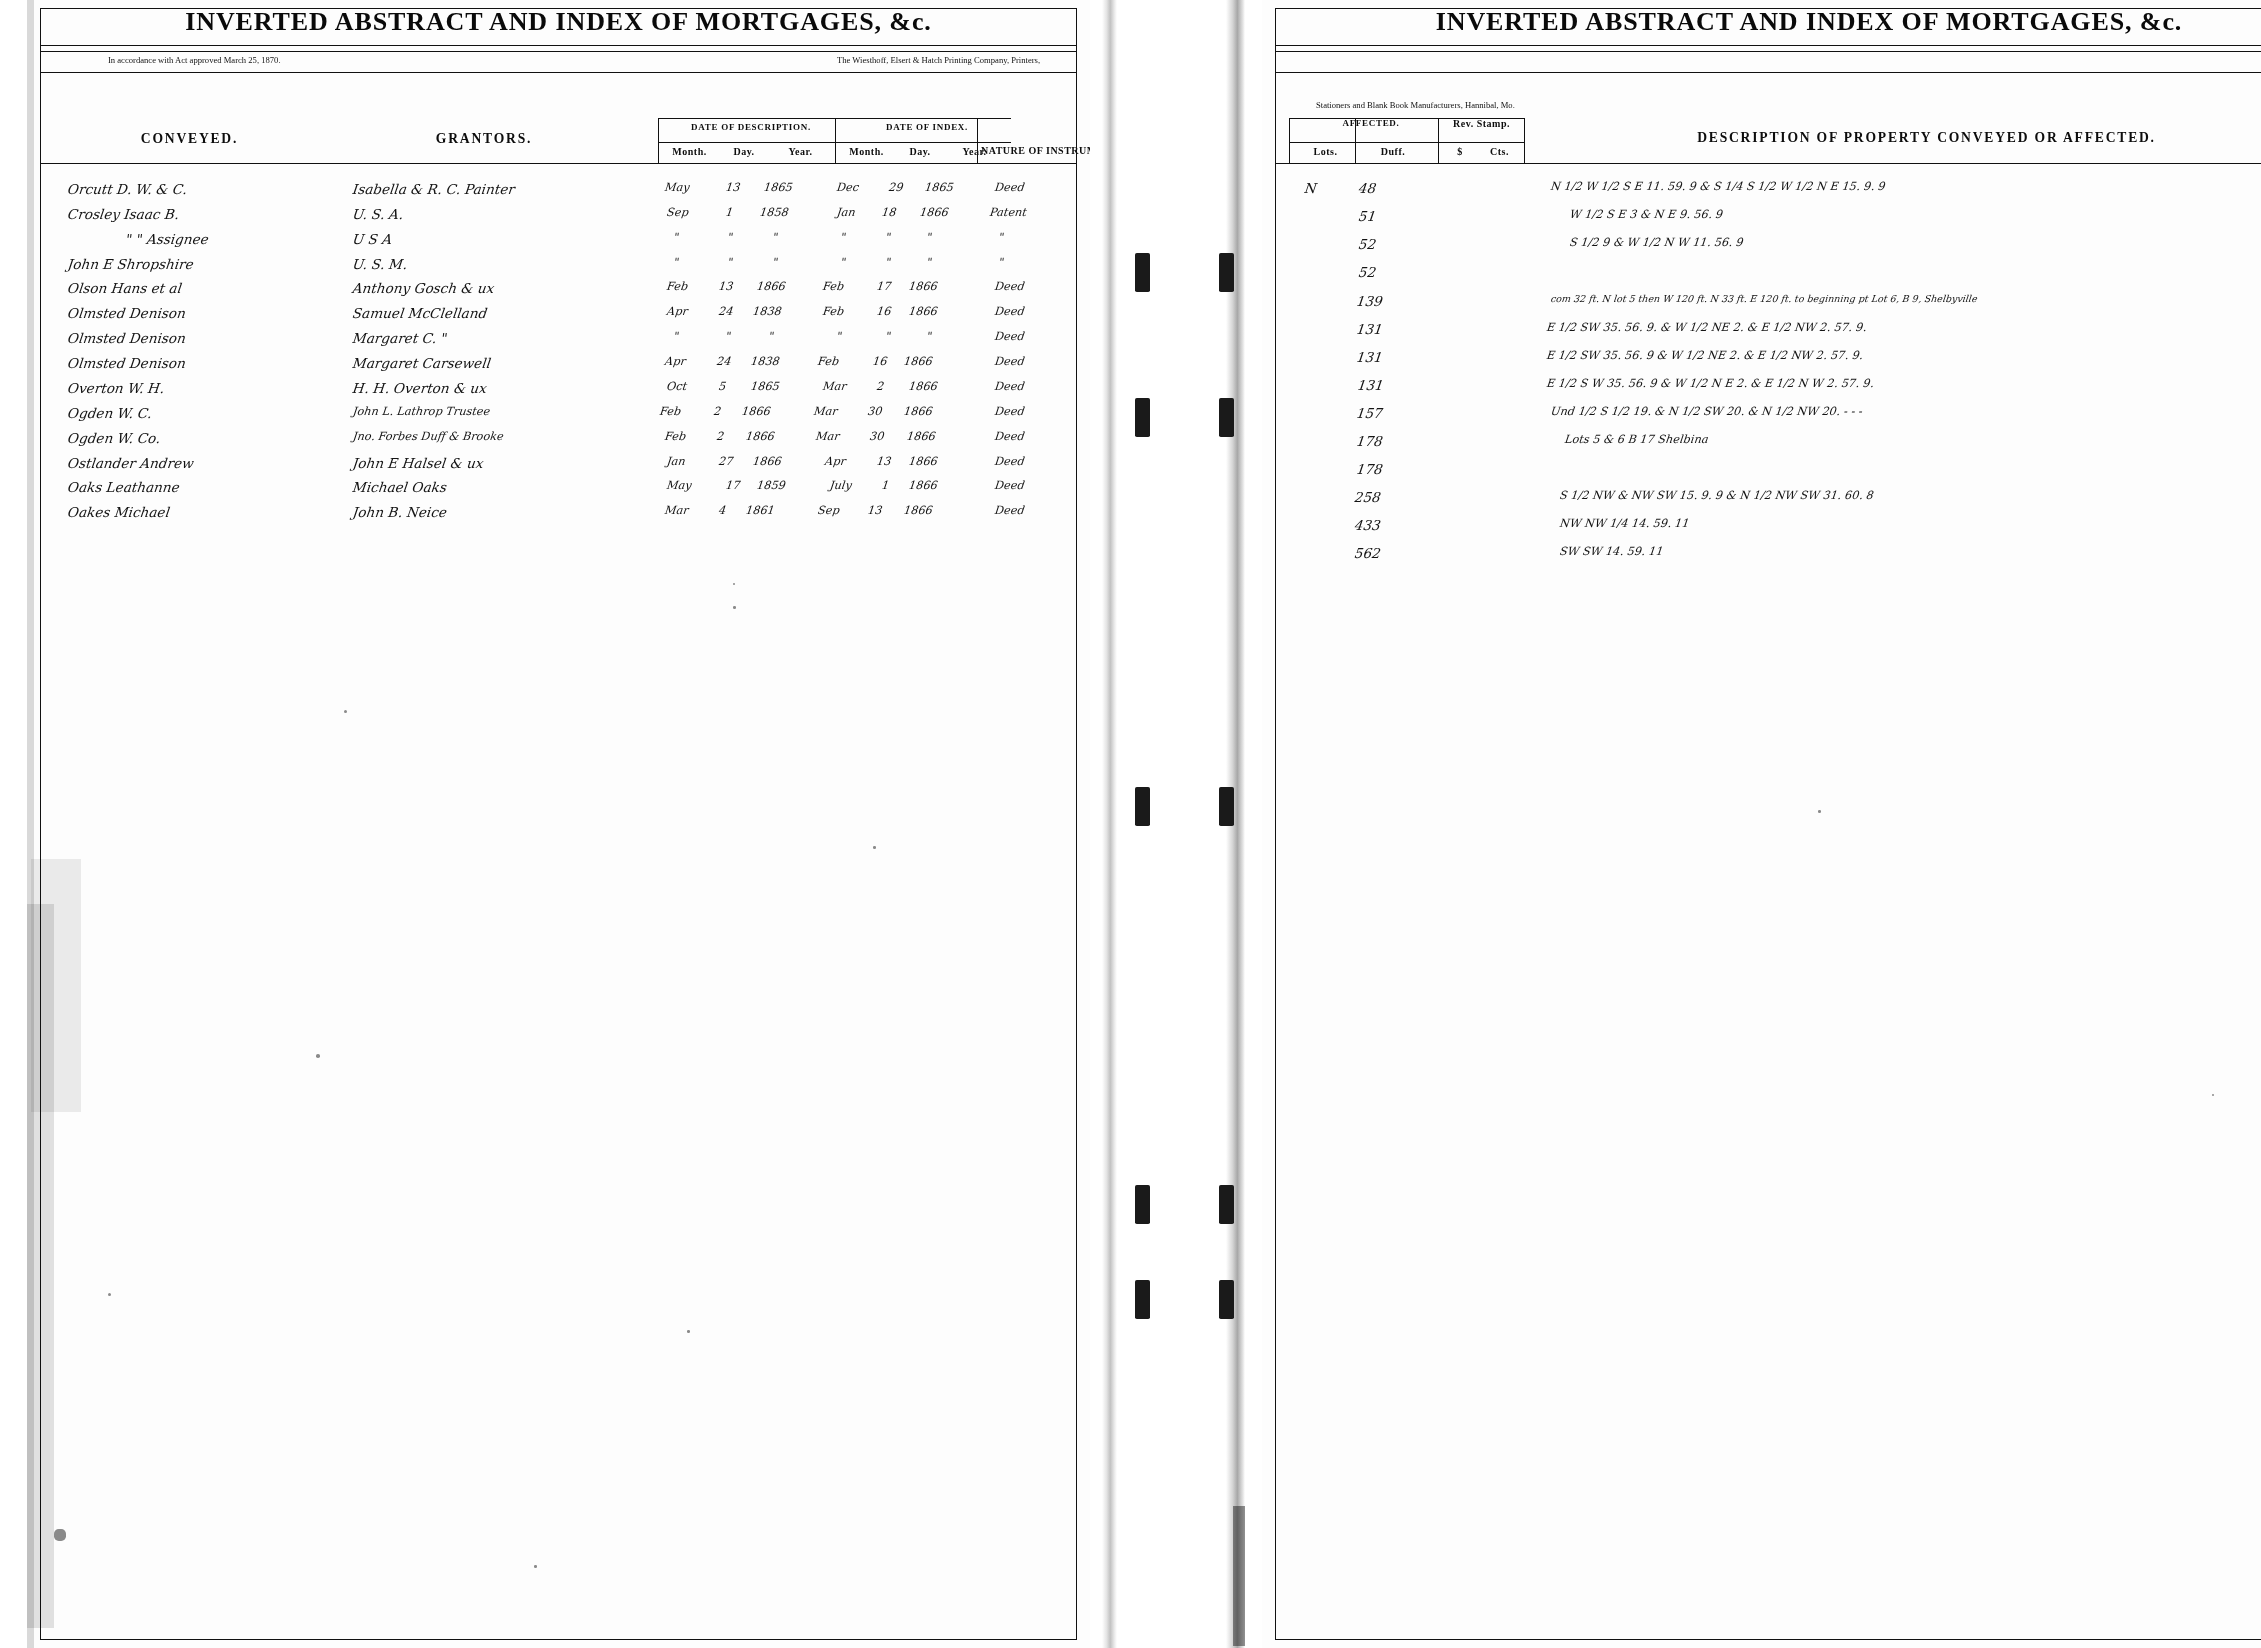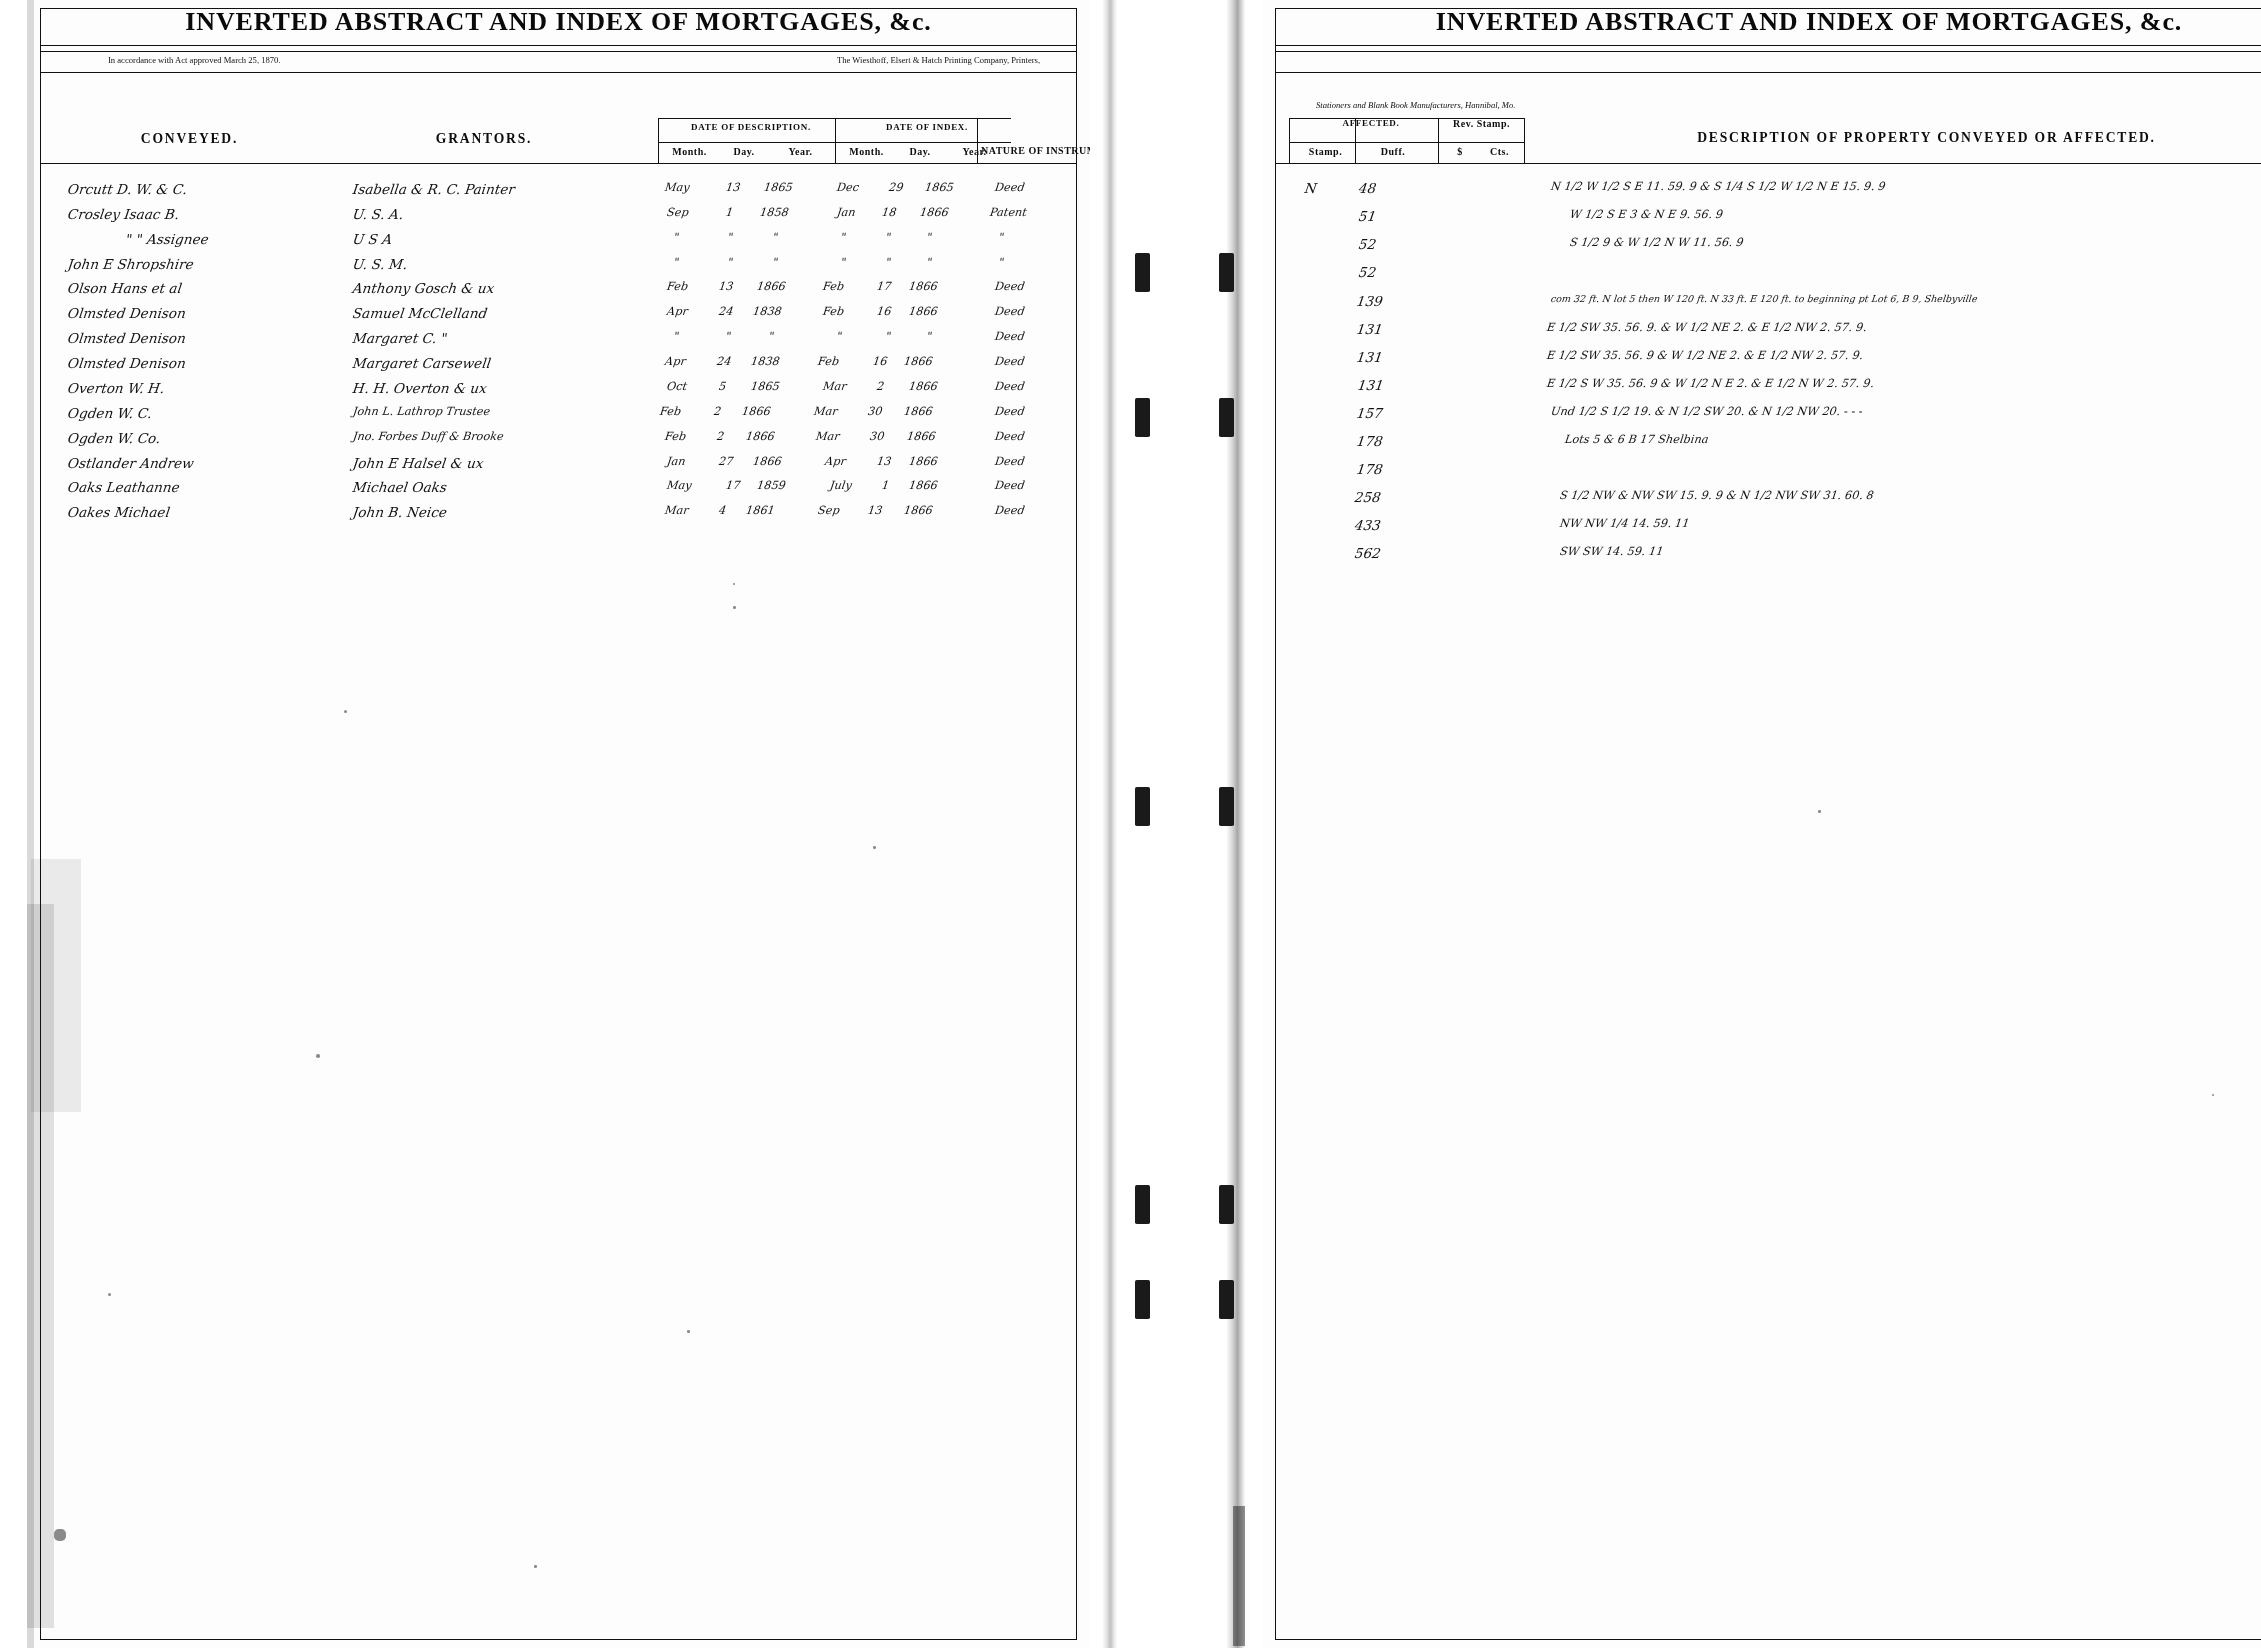--- a/index.html
+++ b/index.html
@@ -395,26 +395,26 @@
   <div class="edge-dark" style="left:143px; top:1506px; width:11.8px; height:140px; opacity:.45;"></div>
 </div>
 
 <div class="scan" id="right-page">
   <div class="page-frame"></div>
 
   <div class="masthead">INVERTED ABSTRACT AND INDEX OF MORTGAGES, &amp;c.</div>
   <div class="rule" style="top:45px; left:12.7px; right:12.7px;"></div>
   <div class="rule thin" style="top:51px; left:12.7px; right:12.7px;"></div>
 
-  <div class="actline" style="left:54px; top:100px;font-style:italic;">Stationers and Blank Book Manufacturers, Hannibal, Mo.</div>
+  <div class="actline" style="left:54px; top:100px;">Stationers and Blank Book Manufacturers, Hannibal, Mo.</div>
 
   <div class="rule" style="top:72px; left:12.7px; right:12.7px;"></div>
 
   <div class="colhead small" style="left:41px; top:118px; width:136px;">AFFECTED.</div>
-  <div class="colhead tiny" style="left:32px; top:146px; width:63px;">Stamp.</div>
+  <div class="colhead tiny" style="left:32px; top:146px; width:63px;">Lots.</div>
   <div class="colhead tiny" style="left:97px; top:146px; width:68px;">Duff.</div>
   <div class="colhead tiny" style="left:181px; top:118px; width:77px;">Rev. Stamp.</div>
   <div class="colhead tiny" style="left:180px; top:146px; width:36px;">$</div>
   <div class="colhead tiny" style="left:217px; top:146px; width:41px;">Cts.</div>
   <div class="colhead" style="left:289px; top:130px; width:751px;">DESCRIPTION OF PROPERTY CONVEYED OR AFFECTED.</div>
 
   <div class="rule thin" style="top:118px; left:27px; width:235px;"></div>
   <div class="rule thin" style="top:142px; left:27px; width:235px;"></div>
   <div class="rule" style="top:163px; left:12.7px; right:12.7px;"></div>
   <div class="vrule" style="left:27px; top:118px; height:45px;"></div>

